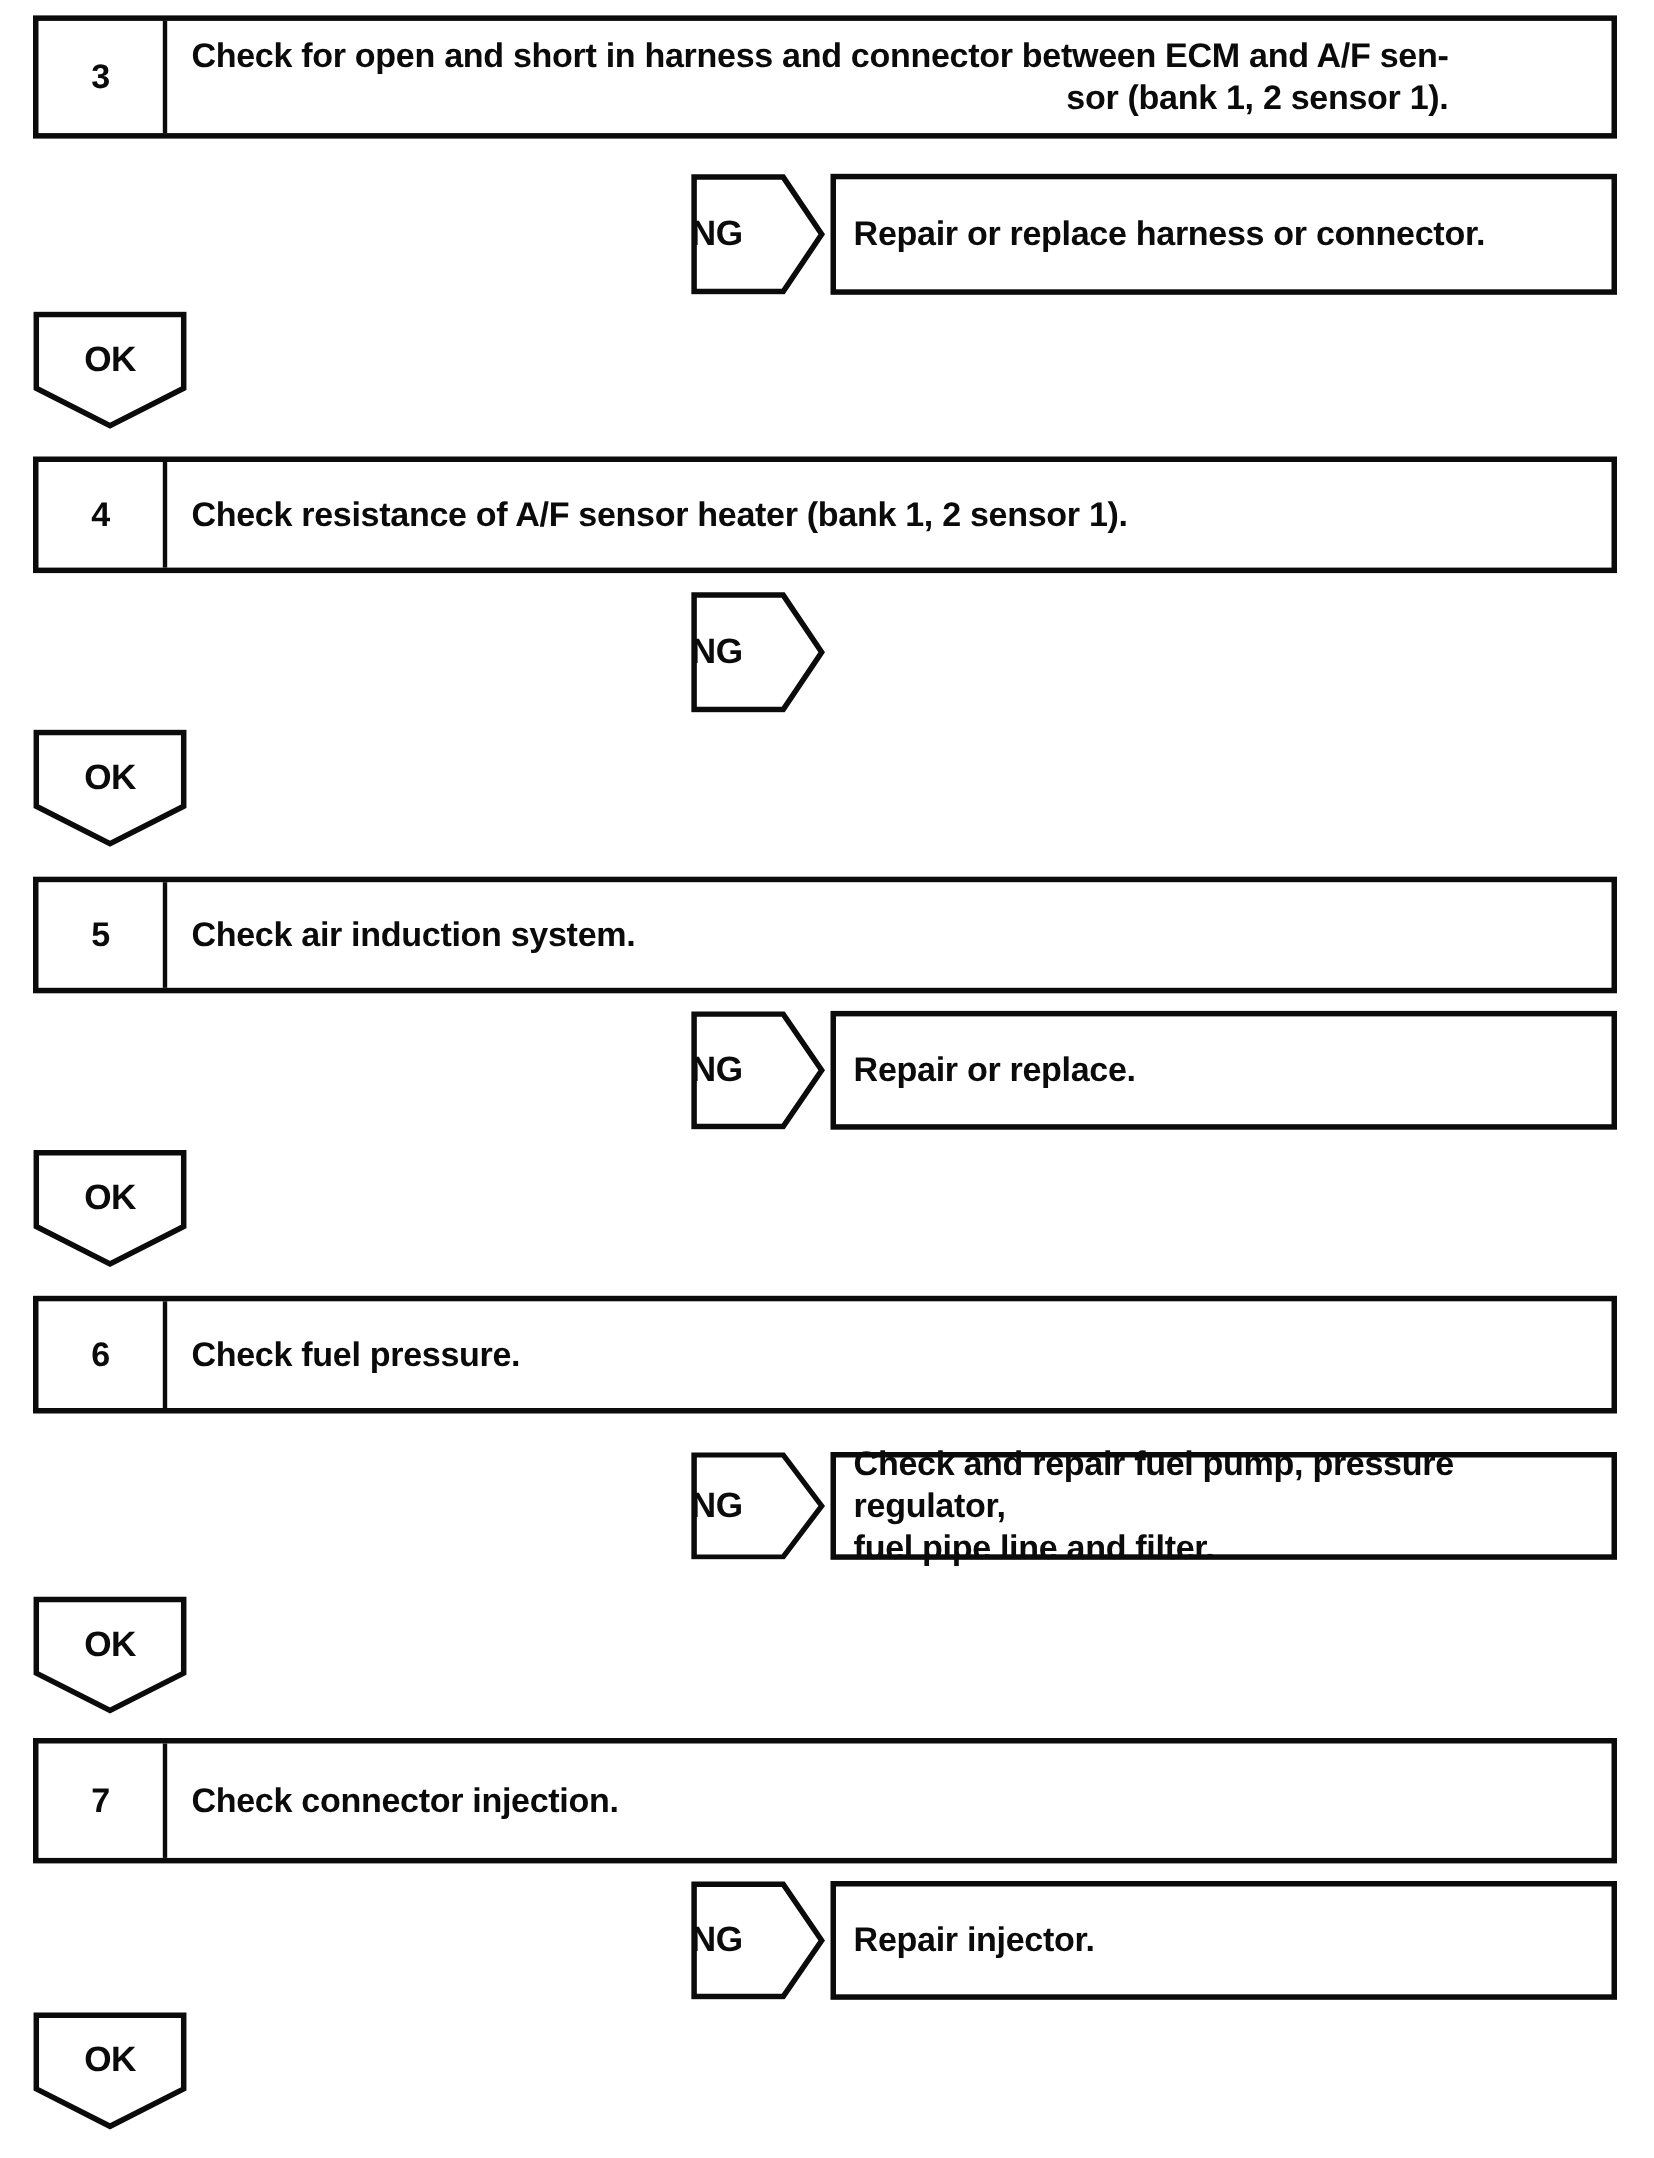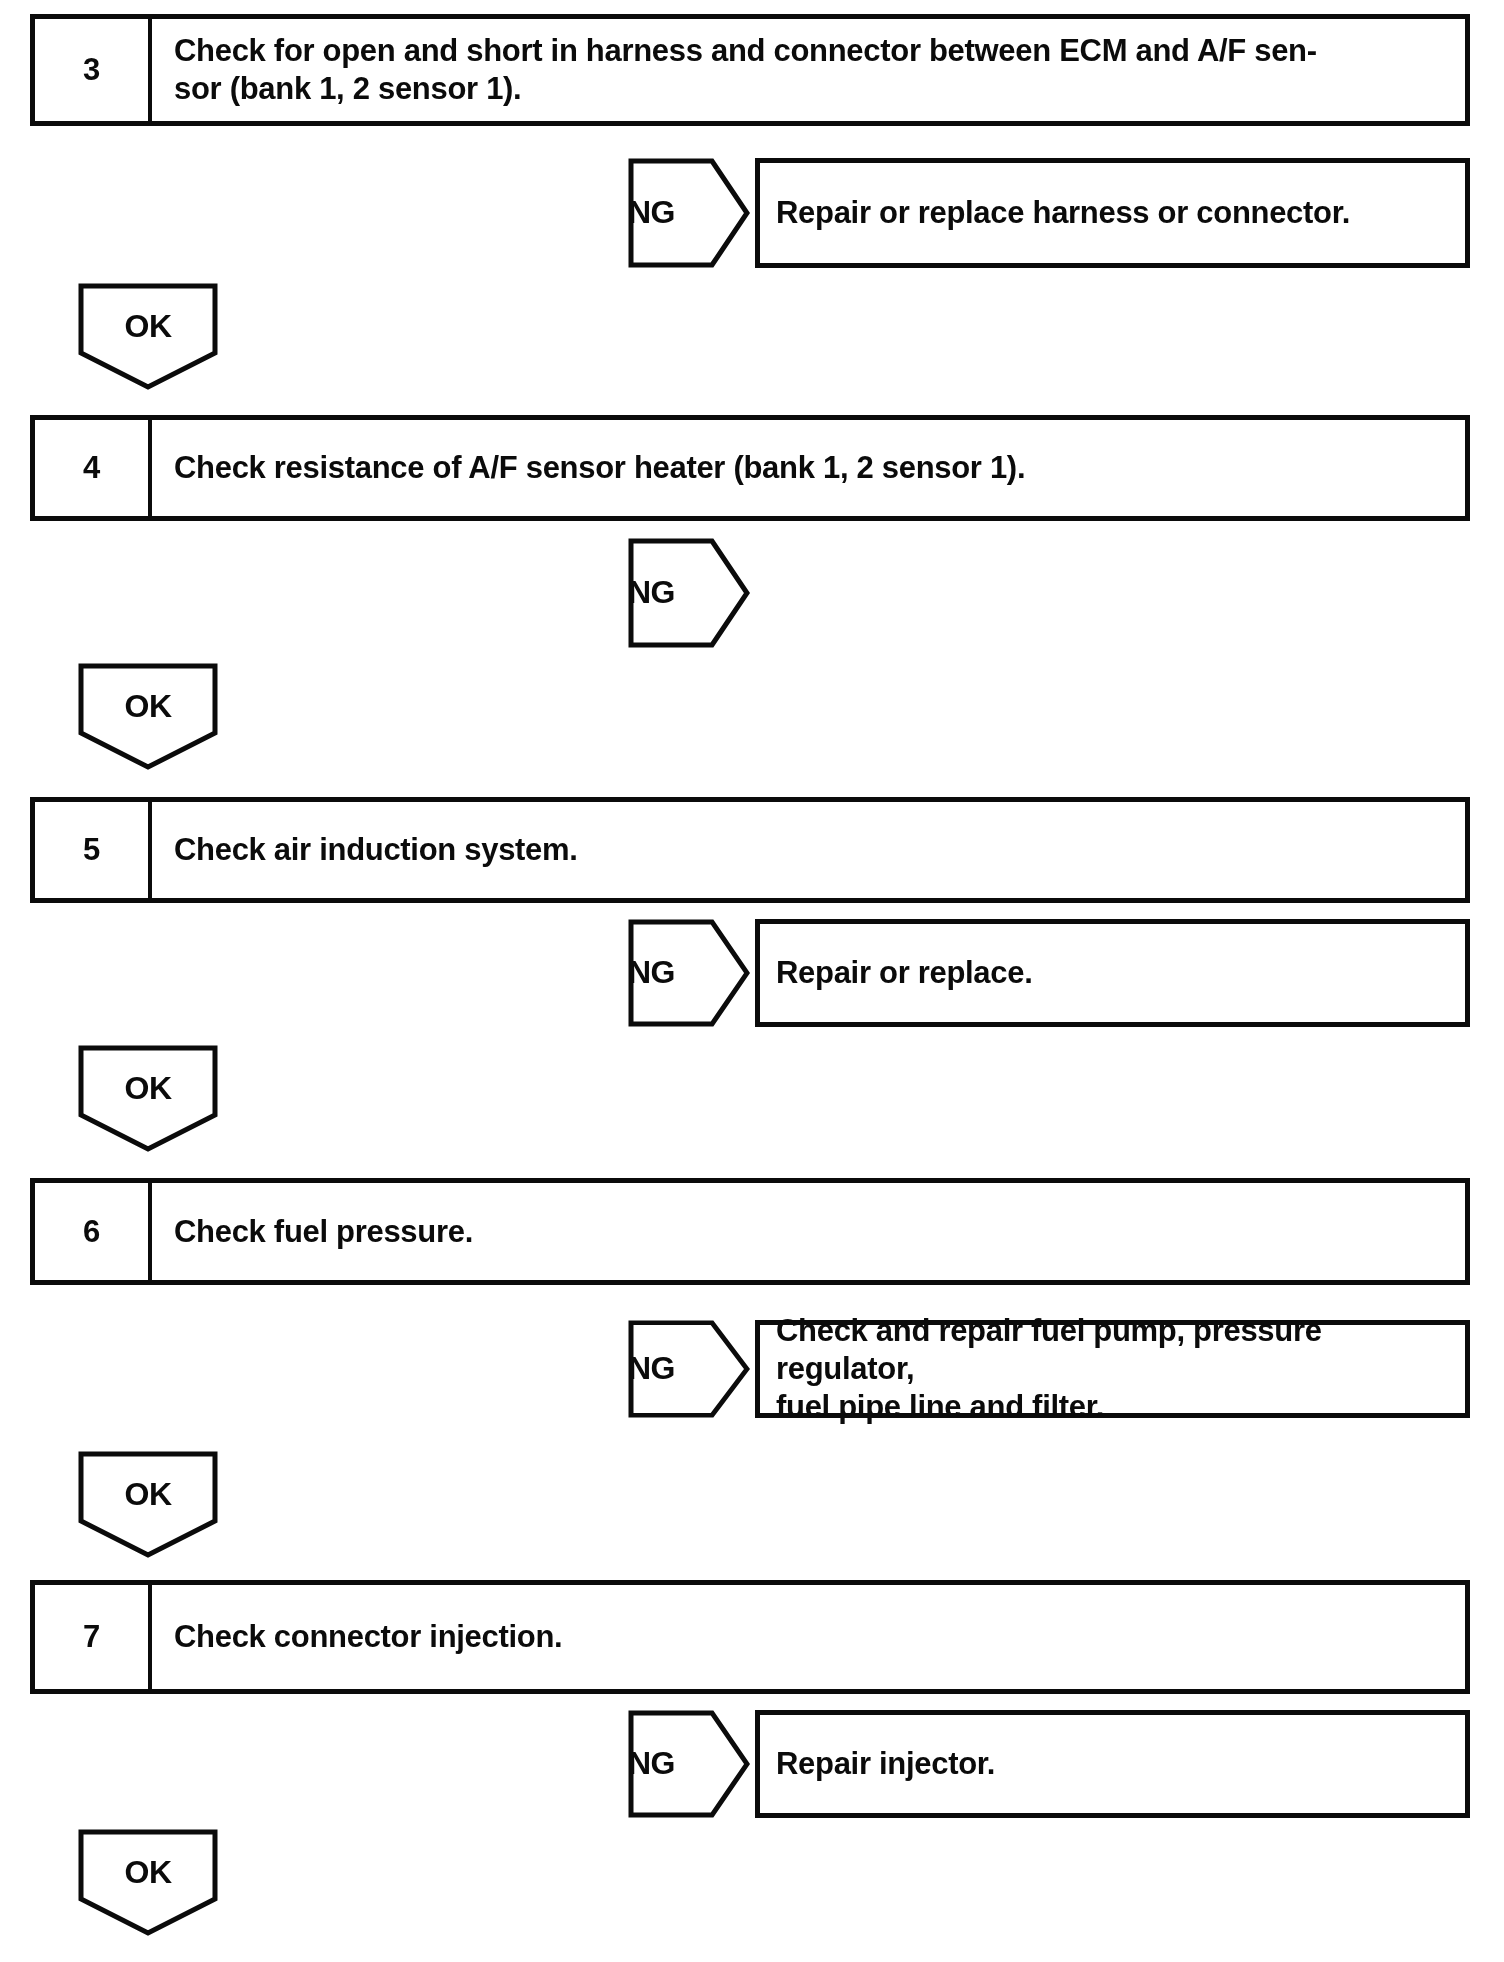--- a/index.html
+++ b/index.html
@@ -31,20 +31,21 @@
     display:flex;align-items:center;justify-content:center;
     font-weight:700;font-size:31px;
   }
   .txt{
     flex:1;
     display:flex;align-items:center;
     padding:0 20px 0 22px;
     font-weight:700;font-size:31px;line-height:38px;
     letter-spacing:-0.3px;
     white-space:pre-line;
+    text-align:right;
   }
   
   .ngrow{position:absolute;left:0;width:1504px;}
   .ngconn{position:absolute;left:628px;top:0;bottom:0;width:122px;}
   .ngconn svg{position:absolute;inset:0;width:100%;height:100%;display:block;}
   .nglabel{
     position:absolute;left:0;top:50%;width:86px;
     transform:translateY(-52%);
     text-align:left;
     font-weight:700;font-size:32px;letter-spacing:-0.5px;
@@ -53,21 +54,21 @@
     position:absolute;left:755px;right:34px;top:0;bottom:0;
     border:5px solid var(--ink);
     background:var(--paper);
     display:flex;align-items:center;
     padding:0 12px 0 16px;
     font-weight:700;font-size:31px;line-height:38px;
     letter-spacing:-0.3px;
     white-space:pre-line;
   }
   
-  .okconn{position:absolute;left:30px;width:140px;height:108px;margin-left:48px;}
+  .okconn{position:absolute;left:30px;width:140px;height:108px;}
   .okconn svg{position:absolute;inset:0;width:100%;height:100%;display:block;}
   .oklabel{
     position:absolute;left:0;top:12px;width:140px;height:62px;
     display:flex;align-items:center;justify-content:center;
     font-weight:700;font-size:32px;letter-spacing:-0.5px;
   }
 </style>
 </head>
 <body>
 

